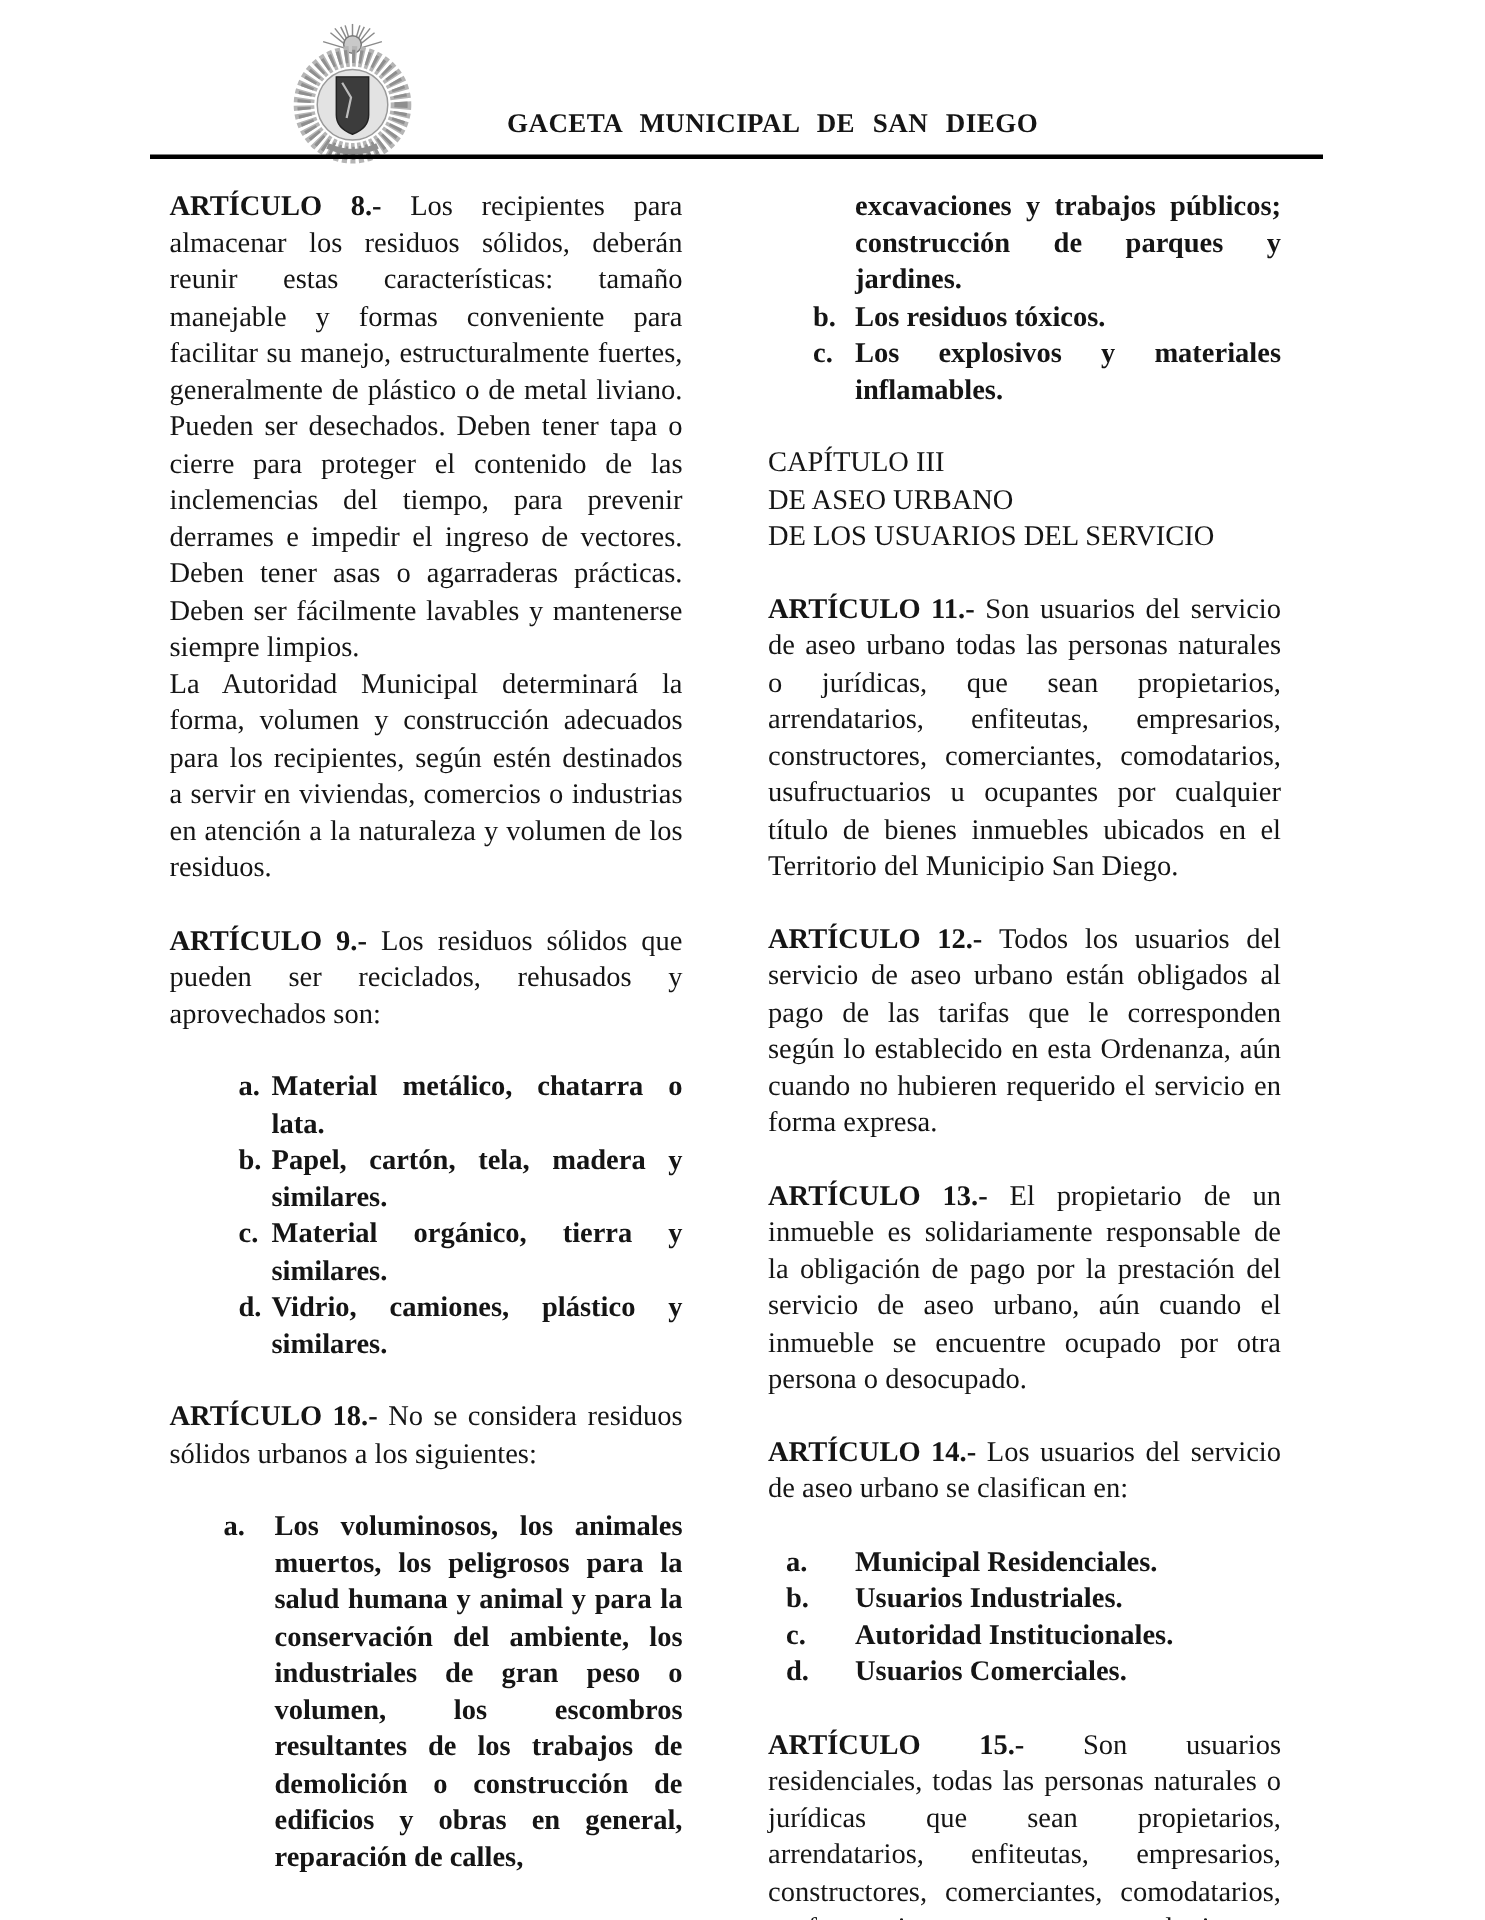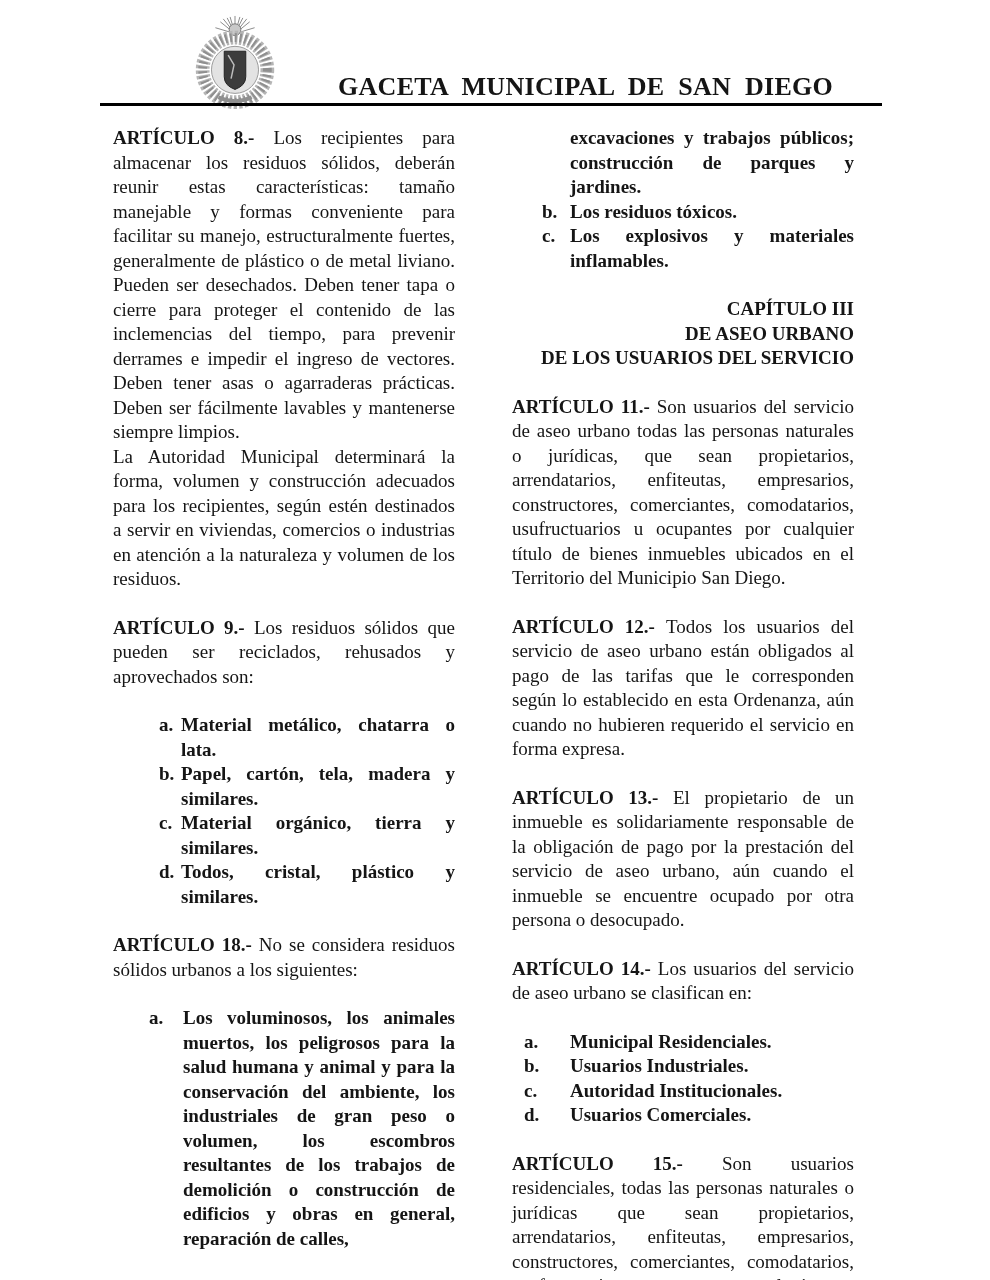--- a/index.html
+++ b/index.html
@@ -2,35 +2,35 @@
 <html><head>
 <meta charset="utf-8">
 <style>
   html,body { margin:0; padding:0; background:#ffffff; }
   .page {
     position:relative; width:990px; height:1280px; background:#ffffff;
     font-family:"Liberation Serif", serif; color:#151515; overflow:hidden;
   }
   .masthead-title {
     position:absolute; left:338px; top:72px;
-    font-size:26px; font-weight:bold; letter-spacing:0.3px; word-spacing:7px;
+    font-size:18px; font-weight:bold; letter-spacing:0.3px; word-spacing:7px;
     white-space:nowrap;
   }
   .header-rule { position:absolute; left:100px; top:103px; width:782px; height:3px; background:#000; }
   .seal { position:absolute; left:186px; top:14px; width:98px; height:98px; }
   .content {
     position:absolute; top:126px; left:113px; width:741px;
     display:flex; gap:57px;
   }
   .column { width:342px; flex:none; font-size:19px; line-height:24.5px; text-align:justify; }
   .column > :first-child { margin-top:0; }
   .para { margin:24px 0 0 0; }
   .para.cont { margin-top:0; }
   .lead { font-weight:bold; }
-  .chapter-heading { margin:24px 0 0 0; text-align:right; font-weight:bold; }
+  .chapter-heading { margin:24px 0 0 0; text-align:left; font-weight:normal; }
   .list { margin:24px 0 0 0;font-weight:bold; }
   .list.cont-list { margin-top:0; }
   .list-item { display:flex; }
   .marker { flex:none; }
   .item-text { flex:1 1 auto; text-align:justify; }
   .list.tight { padding-left:46px; }  .list.tight .marker { width:22px; }
   .list.wide  { padding-left:36px; }  .list.wide  .marker { width:34px; }
   .list.cont-list { padding-left:30px; } .list.cont-list .marker { width:28px; }
   .list.wide2 { padding-left:12px; }  .list.wide2 .marker { width:46px; }
   .page-number { text-align:right; margin-top:0; }
@@ -83,21 +83,21 @@
           <div class="list-item">
             <span class="marker">b.</span>
             <div class="item-text">Papel, cartón, tela, madera y similares.</div>
           </div>
           <div class="list-item">
             <span class="marker">c.</span>
             <div class="item-text">Material orgánico, tierra y similares.</div>
           </div>
           <div class="list-item">
             <span class="marker">d.</span>
-            <div class="item-text">Todos, cristal, plástico y similares.</div>
+            <div class="item-text">Vidrio, camiones, plástico y similares.</div>
           </div>
         </div>
         <p class="para"><strong class="lead">ARTÍCULO 18.- </strong>No se considera residuos sólidos urbanos a los siguientes:</p>
         <div class="list wide">
           <div class="list-item">
             <span class="marker">a.</span>
             <div class="item-text">Los voluminosos, los animales muertos, los peligrosos para la salud humana y animal y para la conservación del ambiente, los industriales de gran peso o volumen, los escombros resultantes de los trabajos de demolición o construcción de edificios y obras en general, reparación de calles,</div>
           </div>
         </div>
       </div>

